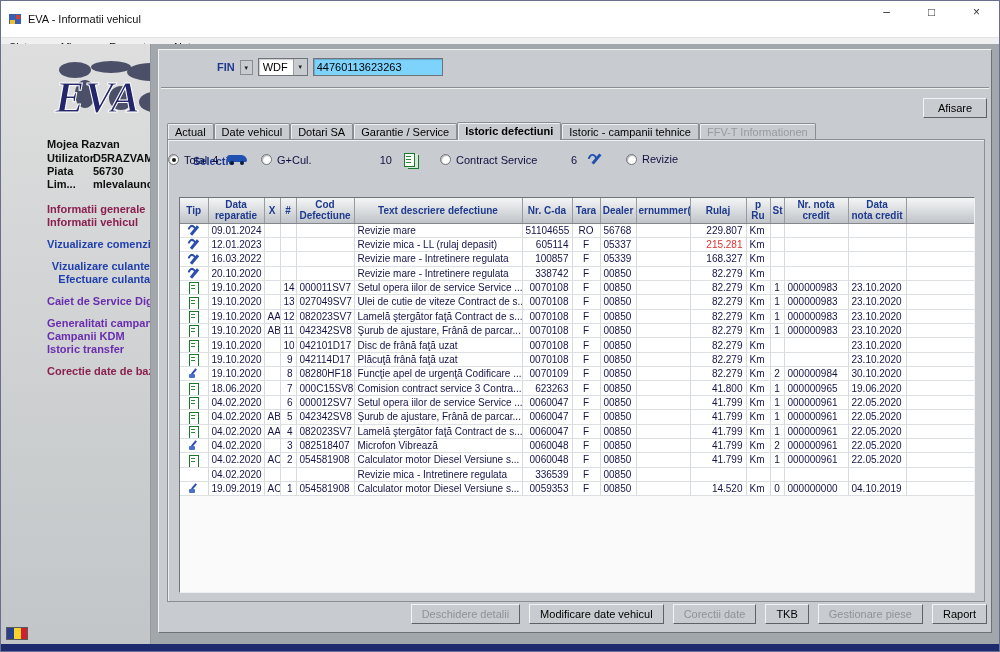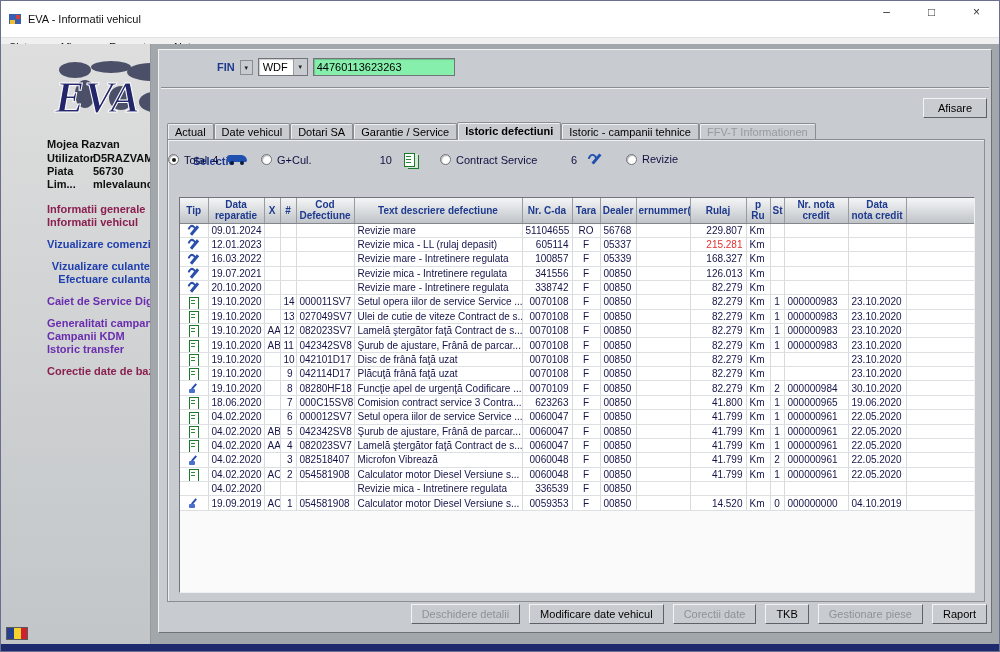--- a/index.html
+++ b/index.html
@@ -44,21 +44,21 @@
   .main { flex:1; background:#a2a7ab; position:relative; }
   .panel { position:absolute; left:7px; top:5px; width:834px; height:584px; background:#c8ccd0;
            border-top:1px solid #f2f2f2; border-left:1px solid #f2f2f2; border-right:1px solid #6e7276; border-bottom:1px solid #6e7276; }
 
   
   .fin-row { position:absolute; left:58px; top:7px; height:20px; display:flex; align-items:center; gap:5px; }
   .fin-label { color:#1e3a8f; font-weight:bold; }
   .fin-dd { width:13px; height:15px; background:#c8ccd0; border:1px solid #8a8e92; font-size:6px; line-height:14px; text-align:center; color:#222; }
   .combo { display:flex; align-items:center; background:#fff; border:1px solid #70747a; height:18px; width:50px; padding-left:4px; box-shadow:inset 1px 1px 1px rgba(0,0,0,.2); }
   .combo-arrow { margin-left:auto; width:14px; height:16px; background:#c8ccd0; border-left:1px solid #9a9ea2; font-size:6px; line-height:16px; text-align:center; color:#222; }
-  .vin-input { width:142px; height:18px; background:#86efac; border:1px solid #70747a; box-shadow:inset 1px 1px 1px rgba(0,0,0,.2); font:11px "Liberation Sans",sans-serif; padding:0 3px; }
+  .vin-input { width:130px; height:18px; background:#7dd3fc; border:1px solid #70747a; box-shadow:inset 1px 1px 1px rgba(0,0,0,.2); font:11px "Liberation Sans",sans-serif; padding:0 3px; }
   .groove { position:absolute; left:2px; right:2px; top:37px; border-top:1px solid #8a8e92; border-bottom:1px solid #f0f0f0; }
 
   
   .btn { display:inline-block; height:20px; line-height:18px; background:#c8ccd0; text-align:center; padding:0 10px; font-size:11px; color:#000;
          border-top:1px solid #f4f4f4; border-left:1px solid #f4f4f4; border-right:1px solid #5e6266; border-bottom:1px solid #5e6266; cursor:default; }
   .btn.disabled { color:#8d9296; }
   .afisare-btn { position:absolute; right:4px; top:48px; width:64px; }
   .btn-row { position:absolute; right:4px; bottom:8px; display:flex; gap:9px; }
 
   
@@ -338,38 +338,20 @@
                     <td>05339</td>
                     <td></td>
                     <td>168.327</td>
                     <td>Km</td>
                     <td></td>
                     <td></td>
                     <td></td>
                     <td></td>
                   </tr>
 
-                  <tr>
-                    <td><span class="rowicon wrench"></span></td>
-                    <td>19.07.2021</td>
-                    <td></td>
-                    <td></td>
-                    <td></td>
-                    <td>Revizie mica - Intretinere regulata</td>
-                    <td>341556</td>
-                    <td>F</td>
-                    <td>00850</td>
-                    <td></td>
-                    <td>126.013</td>
-                    <td>Km</td>
-                    <td></td>
-                    <td></td>
-                    <td></td>
-                    <td></td>
-                  </tr>
 
                   <tr>
                     <td><span class="rowicon wrench"></span></td>
                     <td>20.10.2020</td>
                     <td></td>
                     <td></td>
                     <td></td>
                     <td>Revizie mare - Intretinere regulata</td>
                     <td>338742</td>
                     <td>F</td>

